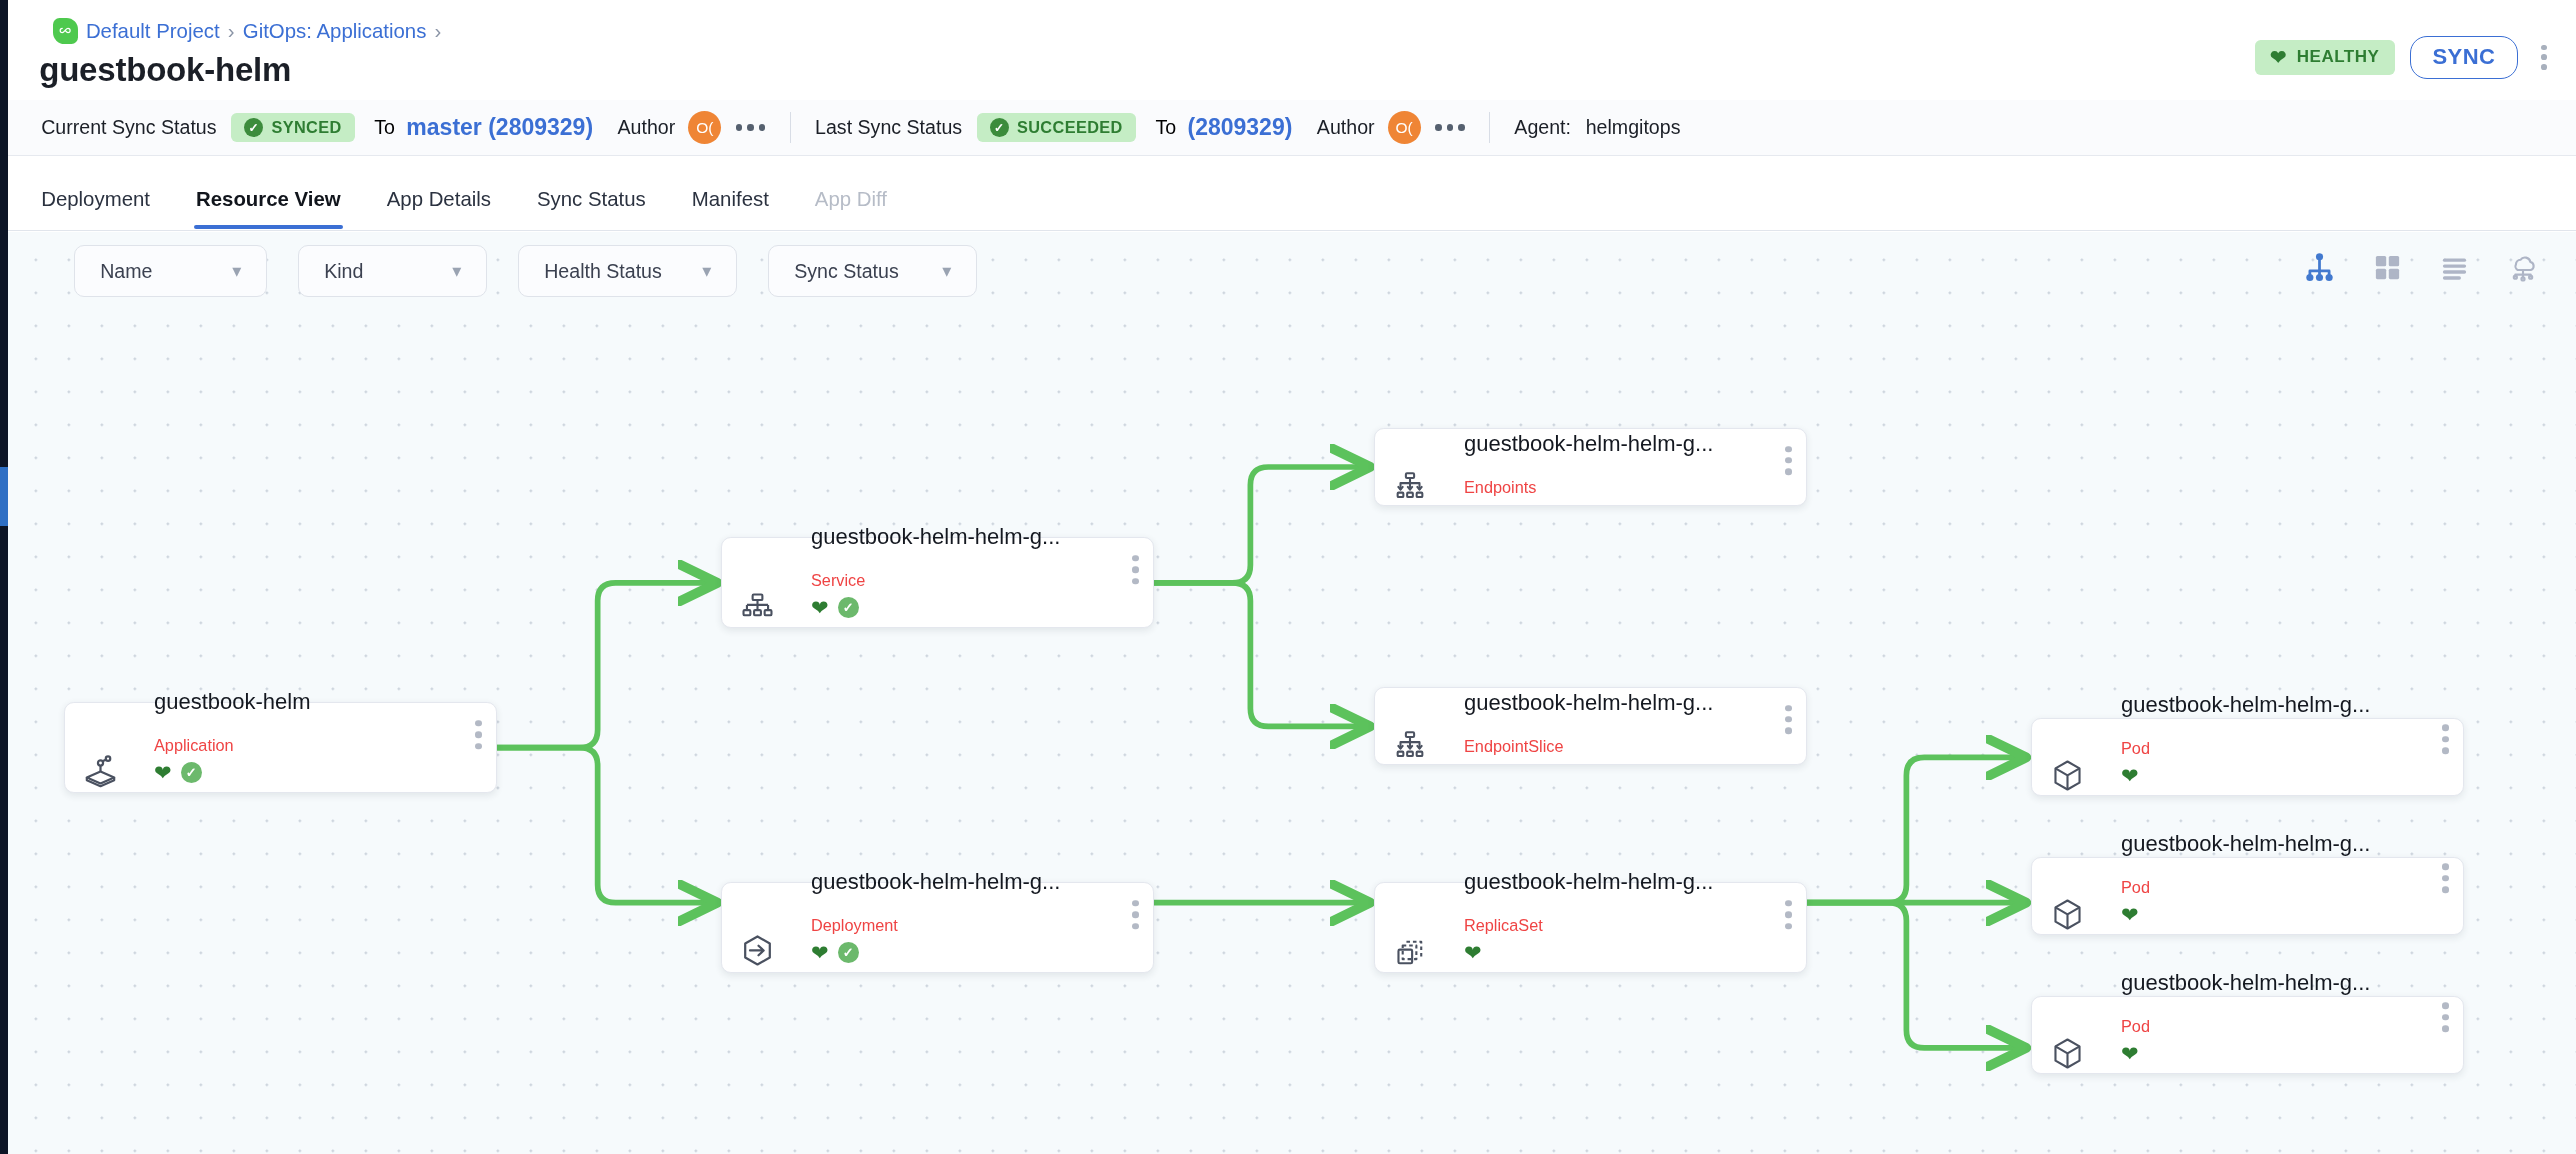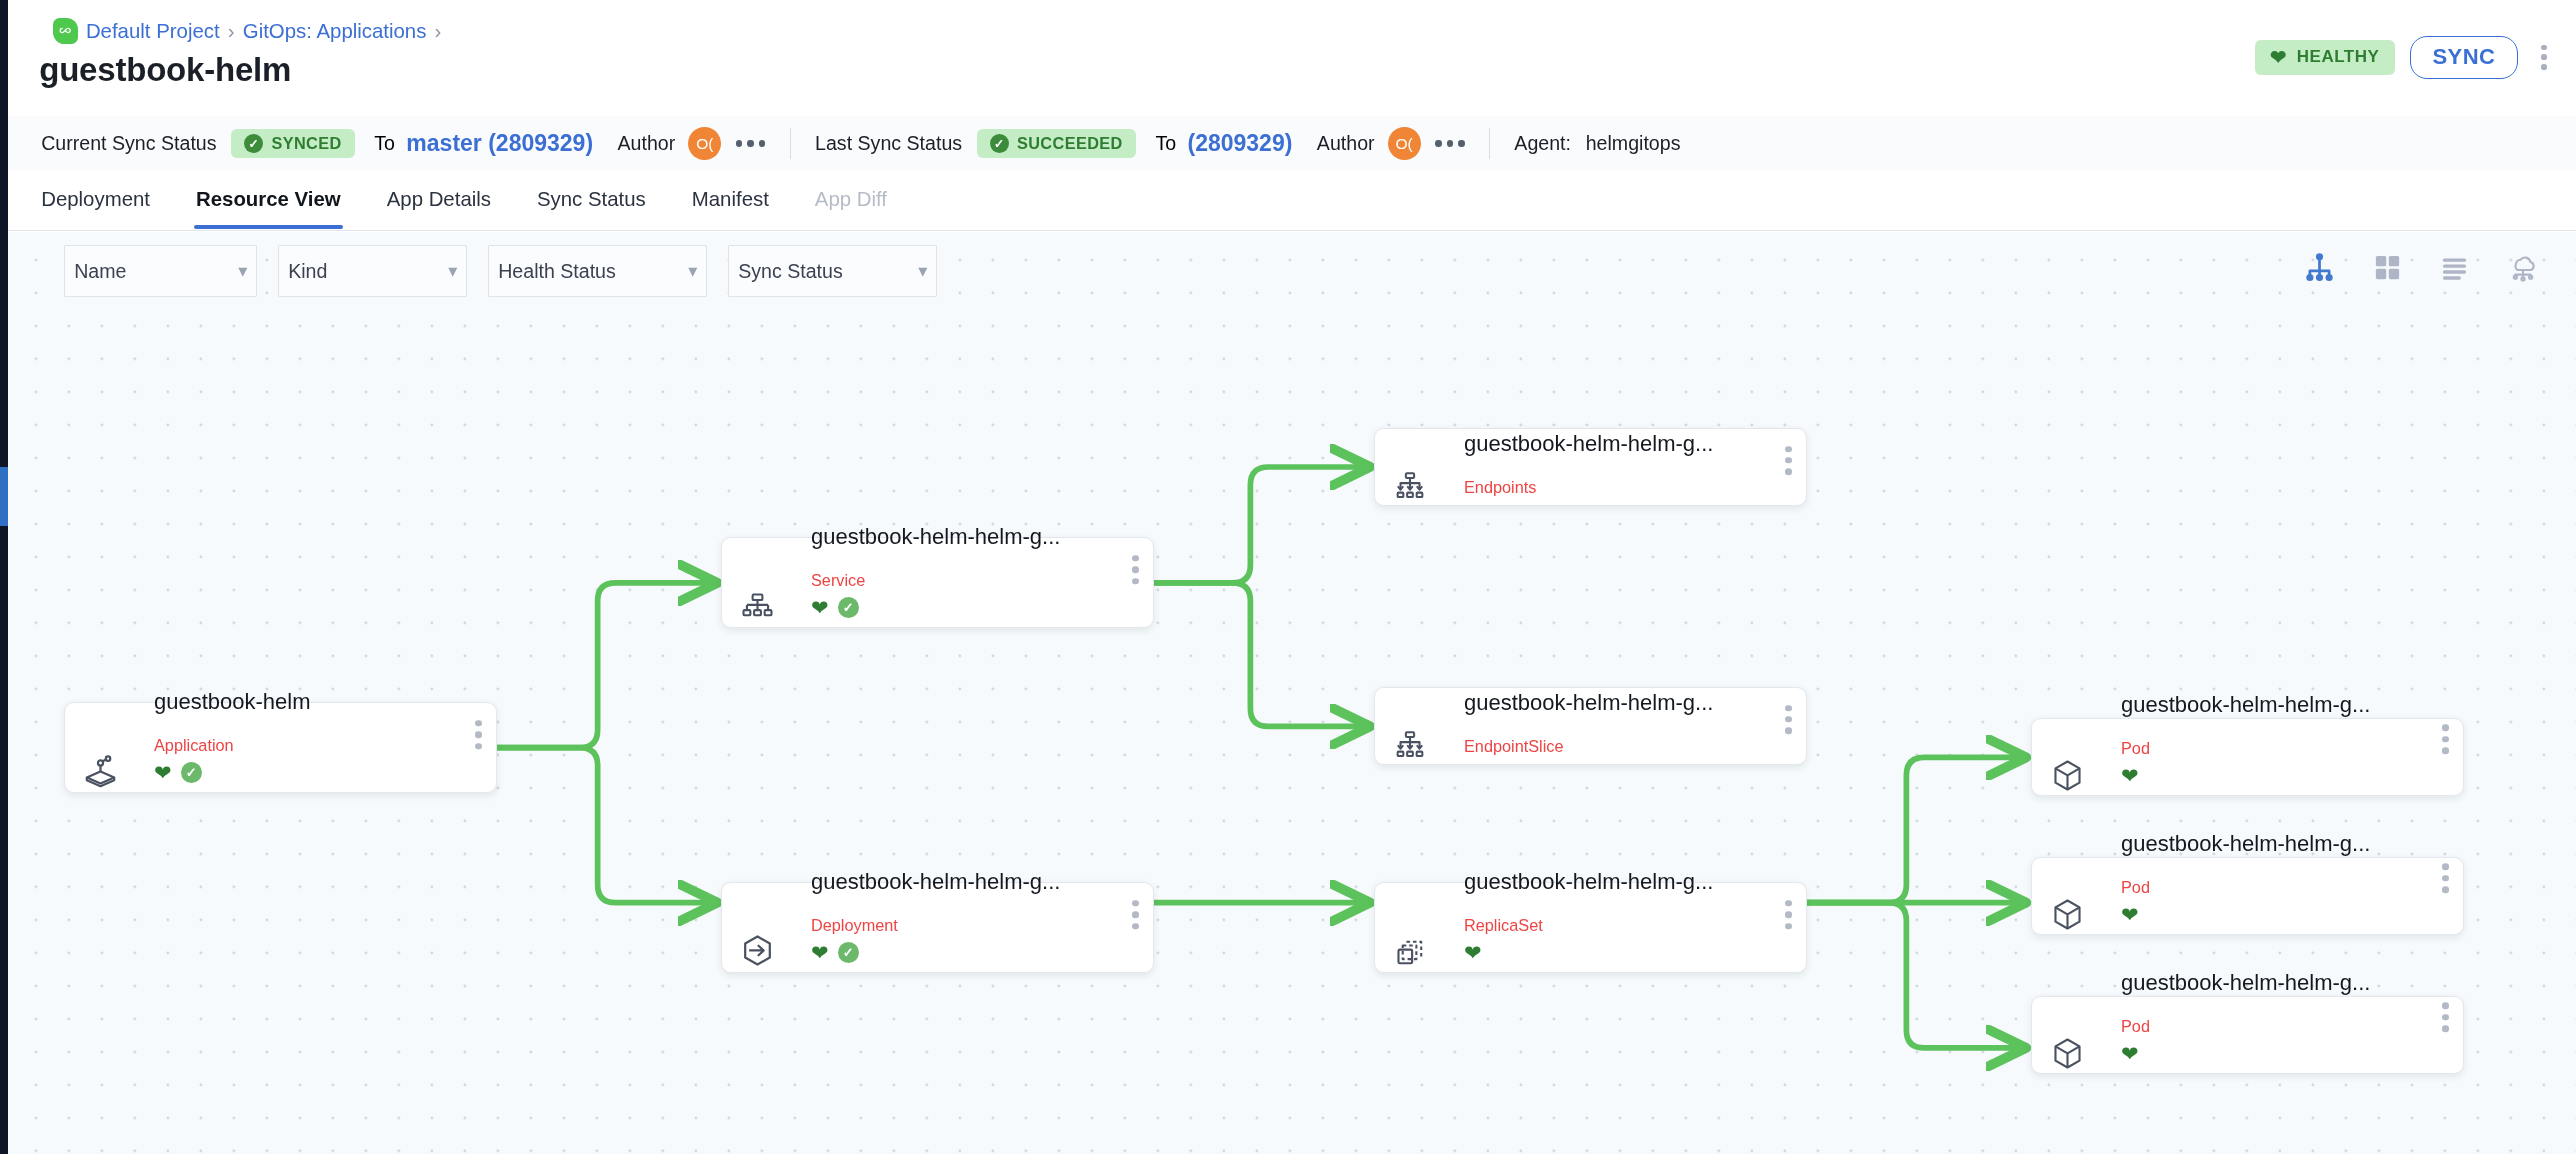--- a/index.html
+++ b/index.html
@@ -67,21 +67,21 @@
     font-family: "Liberation Sans", sans-serif;
   }
   .kebab {
     display: flex; flex-direction: column; gap: 4.1px;
     padding: 4.9px 8.2px; cursor: pointer;
   }
   .kebab i { width: 5.7px; height: 5.7px; border-radius: 50%; background: #a8b0bd; display:block;}
 
   
   .syncbar {
-    position: absolute; left: 8.2px; top: 116px; right: 0; height: 56px;
+    position: absolute; left: 8.2px; top: 100px; right: 0; height: 56px;
     background: #fafbfd; border-bottom: 0.8px solid #e6e9ef;
     display: flex; align-items: center; padding-left: 33px; gap: 0px;
   }
   .sb-label { font-size: 19.6px; color: #1b1f27; margin-right: 14.7px; white-space: nowrap;}
   .sb-chip {
     display: flex; align-items: center; gap: 8.2px;
     background: #c5edc5; color: #2e7d32;
     border-radius: 5.7px; padding: 4.9px 13px;
     font-size: 16.3px; font-weight: bold; letter-spacing: 0.4px;
     margin-right: 19.6px; white-space: nowrap;
@@ -130,23 +130,23 @@
     background-size: 33px 33px;
     background-position: 11.4px 11.4px;
     overflow: hidden;
   }
   .toolbar {
     position: absolute; left: 0; top: 0; right: 0; height: 78px;
     display: flex; align-items: center; padding-left: 56px; gap: 21px;
   }
   .select {
     position: relative;
-    background: #fbfcfe; border: 1.2px solid #dfe3ea; border-radius: 1px;
+    background: #fbfcfe; border: 1.2px solid #dfe3ea; border-radius: 10px;
     height: 52px; display: flex; align-items: center;
-    padding: 0 9px; cursor: pointer;
+    padding: 0 25px; cursor: pointer; margin-left: 10px;
   }
   .select .lbl { font-size: 19.6px; color: #3b4150; white-space: nowrap; }
   .select .chev {
     margin-left: auto; padding-left: 21px;
     color: #9aa3b2; font-size: 18px; line-height: 1;
   }
   .sel-name   { width: 193px; }
   .sel-kind   { width: 189px; }
   .sel-health { width: 219px; }
   .sel-sync   { width: 209px; }

